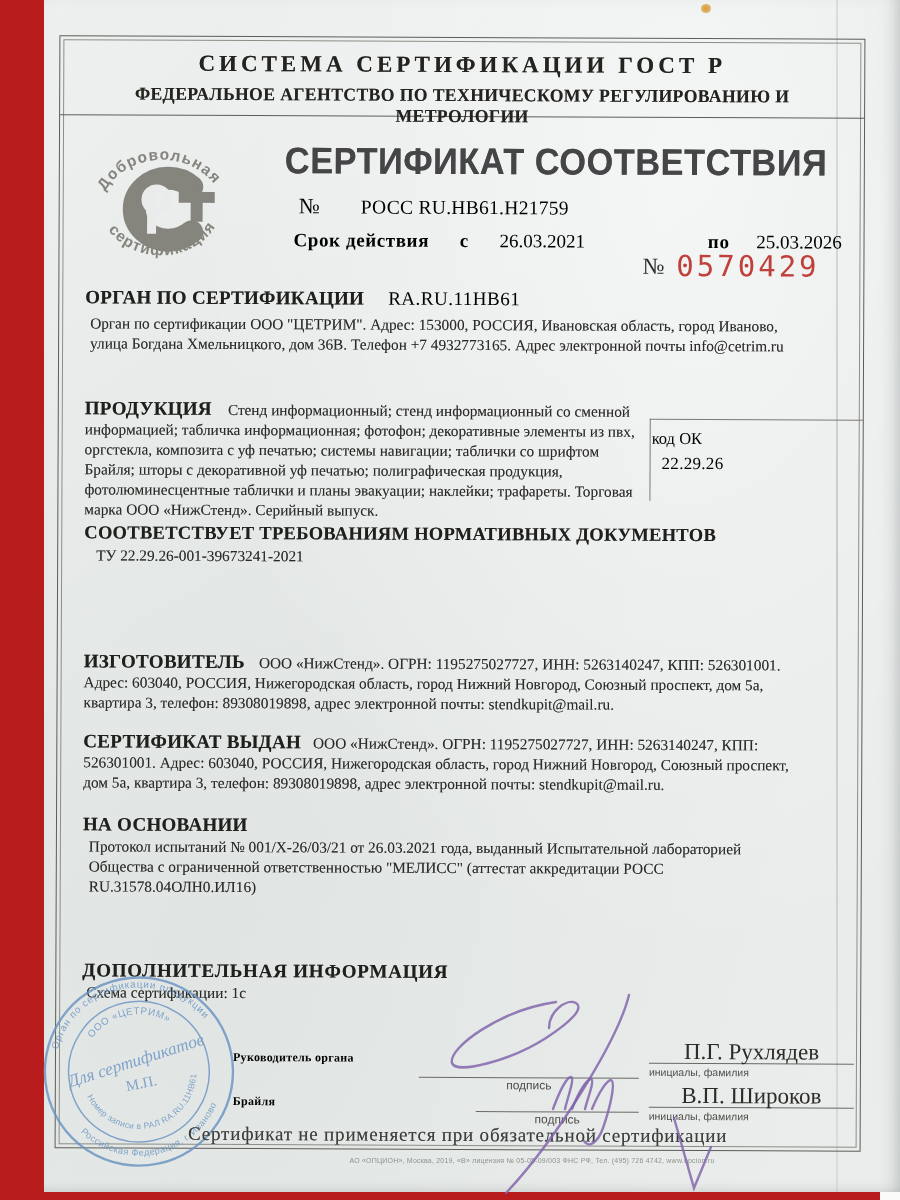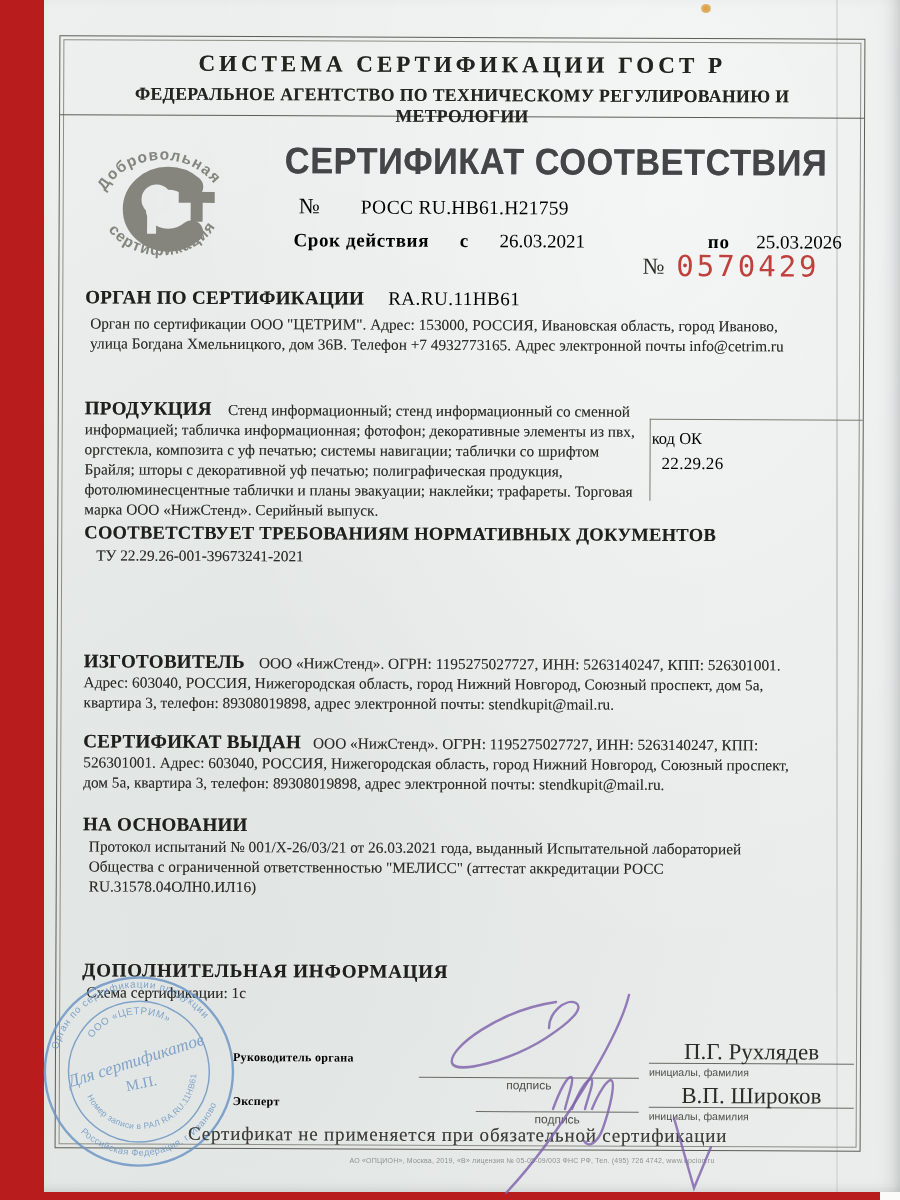--- a/index.html
+++ b/index.html
@@ -216,21 +216,21 @@
 
       <div class="role r1">Руководитель органа</div>
       <div class="sigline sl1">
         <span class="sub">подпись</span>
       </div>
       <div class="namebox nb1">
         <span class="nm">П.Г. Рухлядев</span>
       </div>
       <div class="namesub ns1">инициалы, фамилия</div>
 
-      <div class="role r2">Эксперт</div>
+      <div class="role r2">Брайля</div>
       <div class="sigline sl2">
         <span class="sub">подпись</span>
       </div>
       <div class="namebox nb2">
         <span class="nm">В.П. Широков</span>
       </div>
       <div class="namesub ns2">инициалы, фамилия</div>
 
       <div class="bottom-note">Сертификат не применяется при обязательной сертификации</div>
     </div>

